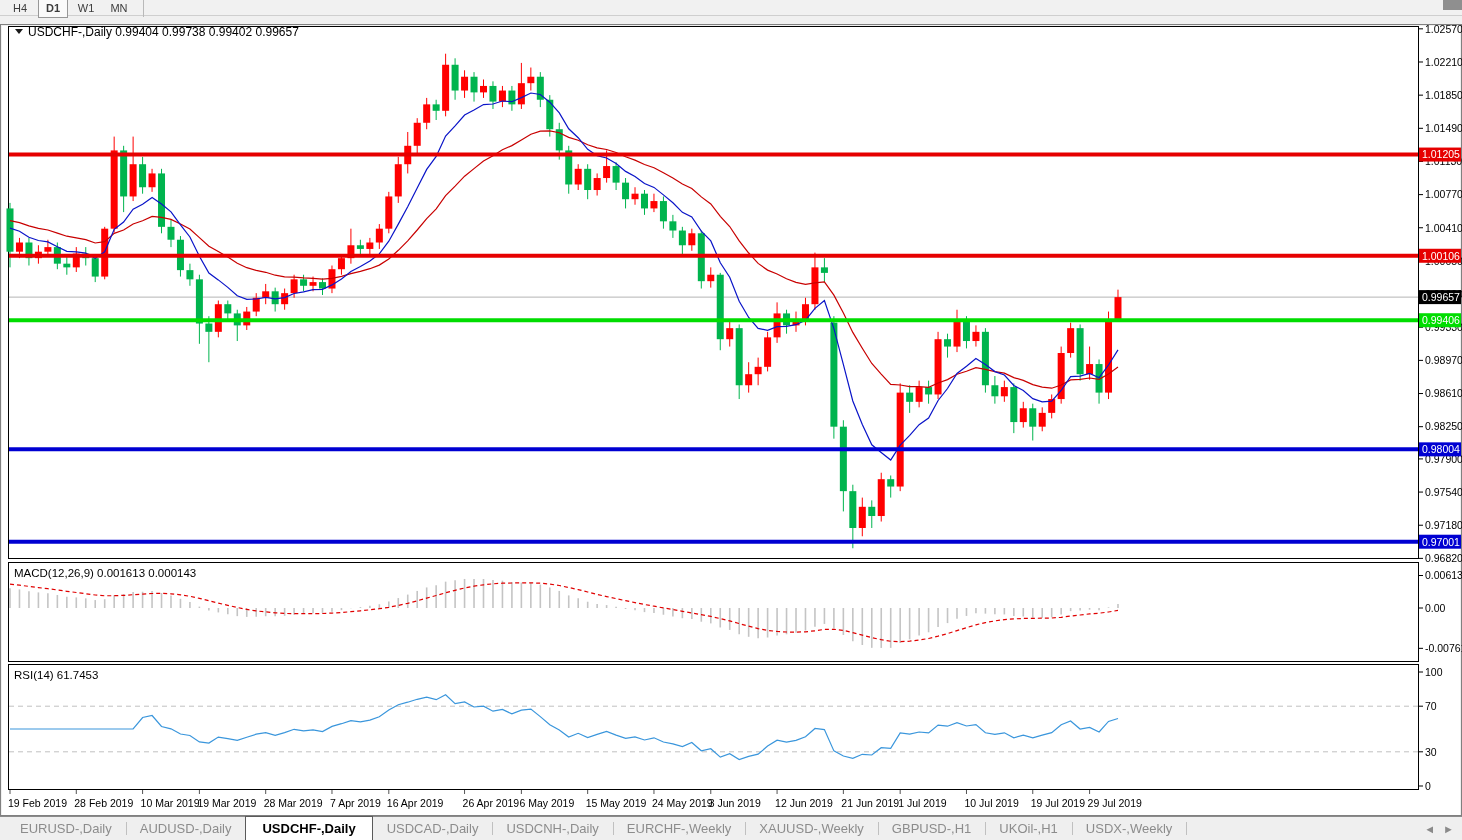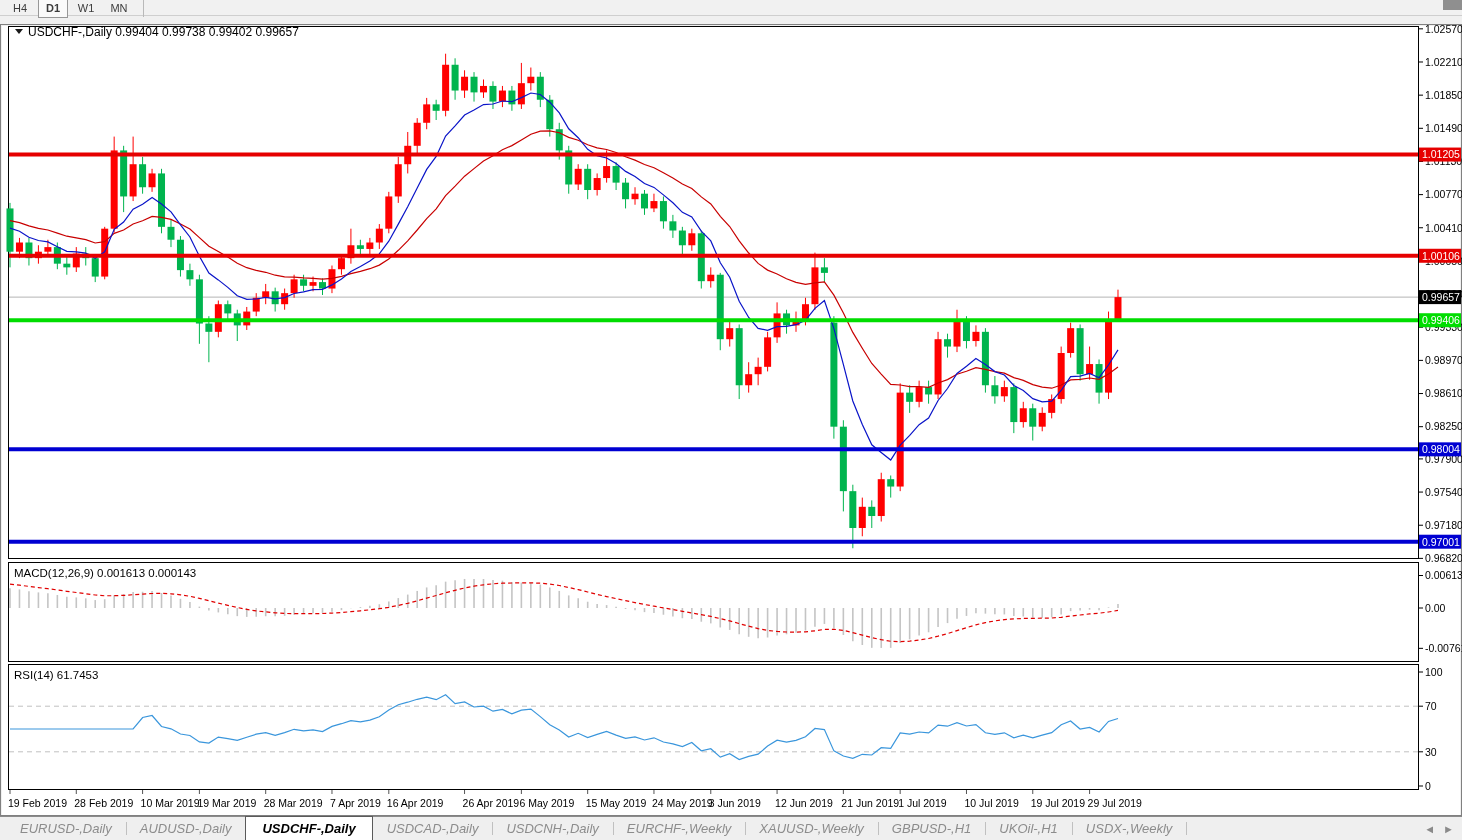--- a/index.html
+++ b/index.html
@@ -13,21 +13,21 @@
   .tf-btn.active{background:#fafafa;border:1px solid #979797;font-weight:bold;}
   .tb-sep{width:1px;height:18px;background:#b9b9b9;margin-left:6px;}
   #corner-frag{position:absolute;right:0;top:0;width:19px;height:10px;background:#8f8f8f;}
   
   #chart-svg{position:absolute;left:0;top:0;}
   #chart-svg text{font-family:"Liberation Sans",sans-serif;}
   
   #tab-bar{position:absolute;left:0;top:816px;width:1462px;height:24px;background:#efefef;
     border-top:1px solid #8a8a8a;display:flex;align-items:stretch;padding-left:6px;box-sizing:border-box;}
   .sym-tab{display:flex;align-items:center;padding:0 14px;font-size:13px;color:#8c8c8c;
-    position:relative;cursor:default;white-space:nowrap;font-style:italic;}
+    position:relative;cursor:default;white-space:nowrap;}
   .sym-tab .divider{position:absolute;right:-1px;top:5px;height:13px;width:1px;background:#c0c0c0;}
   .sym-tab.active{background:#ffffff;color:#000;font-weight:bold;border:1px solid #5a5a5a;
     border-bottom:none;margin-top:-1px;z-index:2;padding:0 16px;}
   #tab-arrows{margin-left:auto;display:flex;align-items:center;gap:8px;padding-right:8px;
     color:#8a8a8a;font-size:11px;}
   #tab-arrows span{cursor:default;}
 </style>
 </head>
 <body>
 <div id="app">

